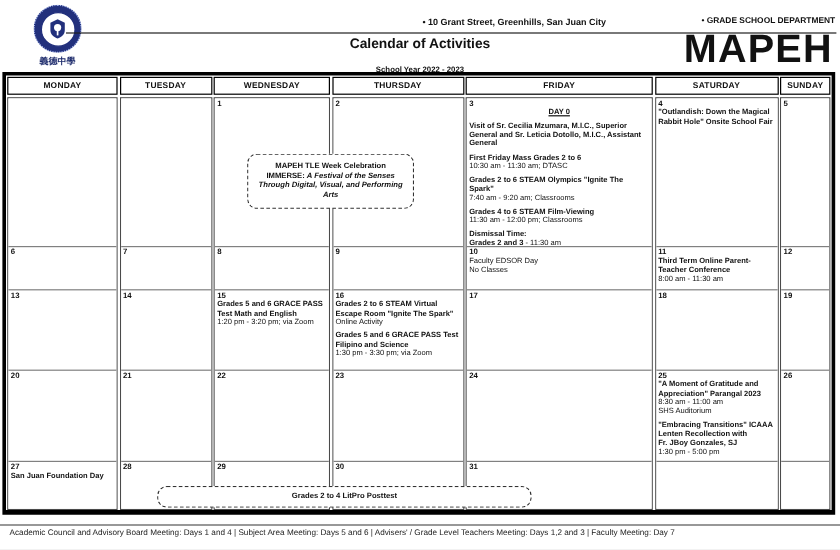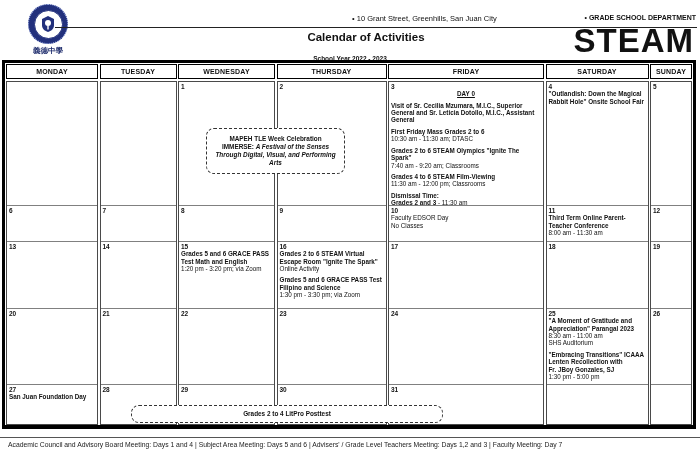--- a/index.html
+++ b/index.html
@@ -2,23 +2,23 @@
 <html><head>
 <meta charset="utf-8">
 <style>
   html,body{margin:0;padding:0;background:#e8e8e8;}
   .page{position:relative;width:700px;height:458px;background:#ffffff;
         font-family:"Liberation Sans",sans-serif;color:#111;overflow:hidden;margin:0 auto;}
 
   
   .top-rule{position:absolute;left:55px;right:3px;top:27px;border-top:1px solid #222;}
   .school-name{position:absolute;left:68px;top:13px;font-size:8.5px;font-weight:bold;}
-  .address{position:absolute;left:352px;top:14px;font-size:7.5px;font-weight:normal;}
+  .address{position:absolute;left:352px;top:14px;font-size:7.5px;font-weight:bold;}
   .department{position:absolute;right:4px;top:14px;font-size:7px;font-weight:bold;}
-  .cal-title{position:absolute;left:246px;width:240px;top:31px;text-align:center;font-size:11.5px;font-weight:bold;}
+  .cal-title{position:absolute;left:230px;width:240px;top:31px;text-align:center;font-size:11.5px;font-weight:bold;}
   .cal-subtitle{position:absolute;left:230px;width:240px;top:44px;text-align:center;font-size:9.5px;font-weight:bold;}
   .cal-year{position:absolute;left:230px;width:240px;top:55px;text-align:center;font-size:6.5px;font-weight:bold;}
   .month{position:absolute;right:6px;top:24px;font-size:33px;line-height:1;font-weight:bold;letter-spacing:1px;}
 
   
   .logo-seal{position:absolute;left:28px;top:4px;width:40px;height:40px;border-radius:50%;
              background:#22307c;border:1px dotted #9fb0e8;box-sizing:border-box;
              display:flex;align-items:center;justify-content:center;}
   .logo-inner{width:29px;height:29px;border-radius:50%;background:#fff;border:1px solid #22307c;
               box-sizing:border-box;display:flex;align-items:center;justify-content:center;}
@@ -70,21 +70,21 @@
     </div>
   </div>
   <div class="logo-caption">義德中學</div>
 
   <div class="address">• 10 Grant Street, Greenhills, San Juan City</div>
   <div class="department">• GRADE SCHOOL DEPARTMENT</div>
   <div class="top-rule"></div>
 
   <div class="cal-title">Calendar of Activities</div>
   <div class="cal-year">School Year 2022 - 2023</div>
-  <div class="month">STEAM</div>
+  <div class="month">MAPEH</div>
 
   <div class="grid">
       <div class="col" style="width: 92px;">
         <div class="day-header">MONDAY</div>
         <div class="col-body">
           <div class="cell" style="height: 123px;"></div>
           <div class="cell" style="height: 36px;">
             <span class="date">6</span>
           </div>
           <div class="cell" style="height: 67px;">

